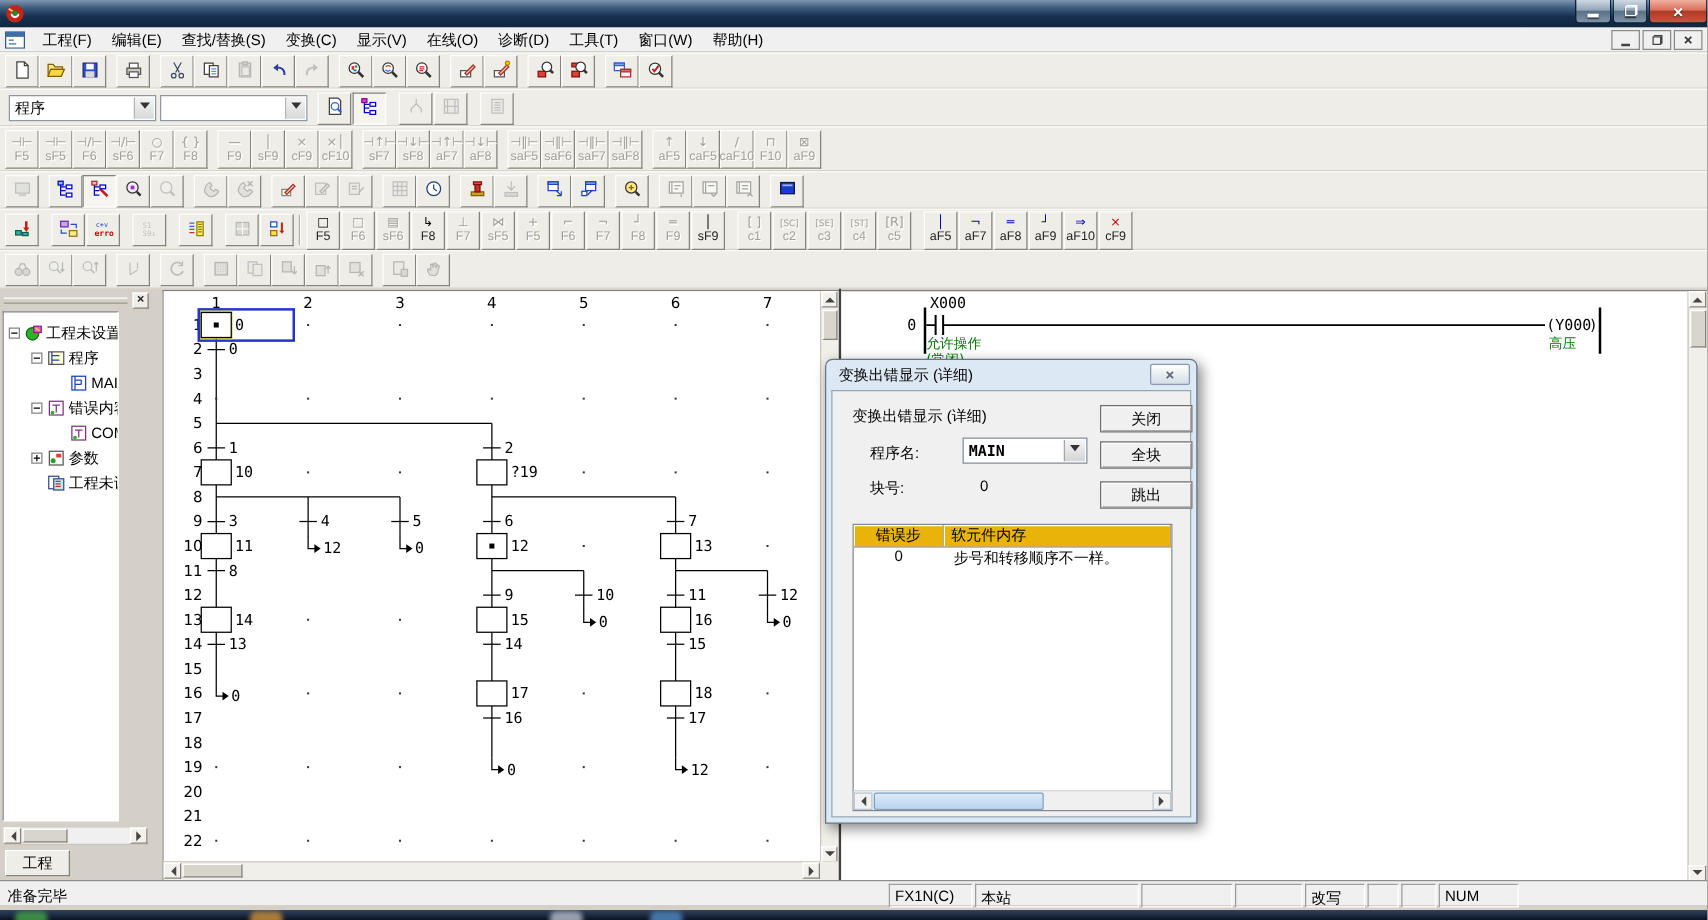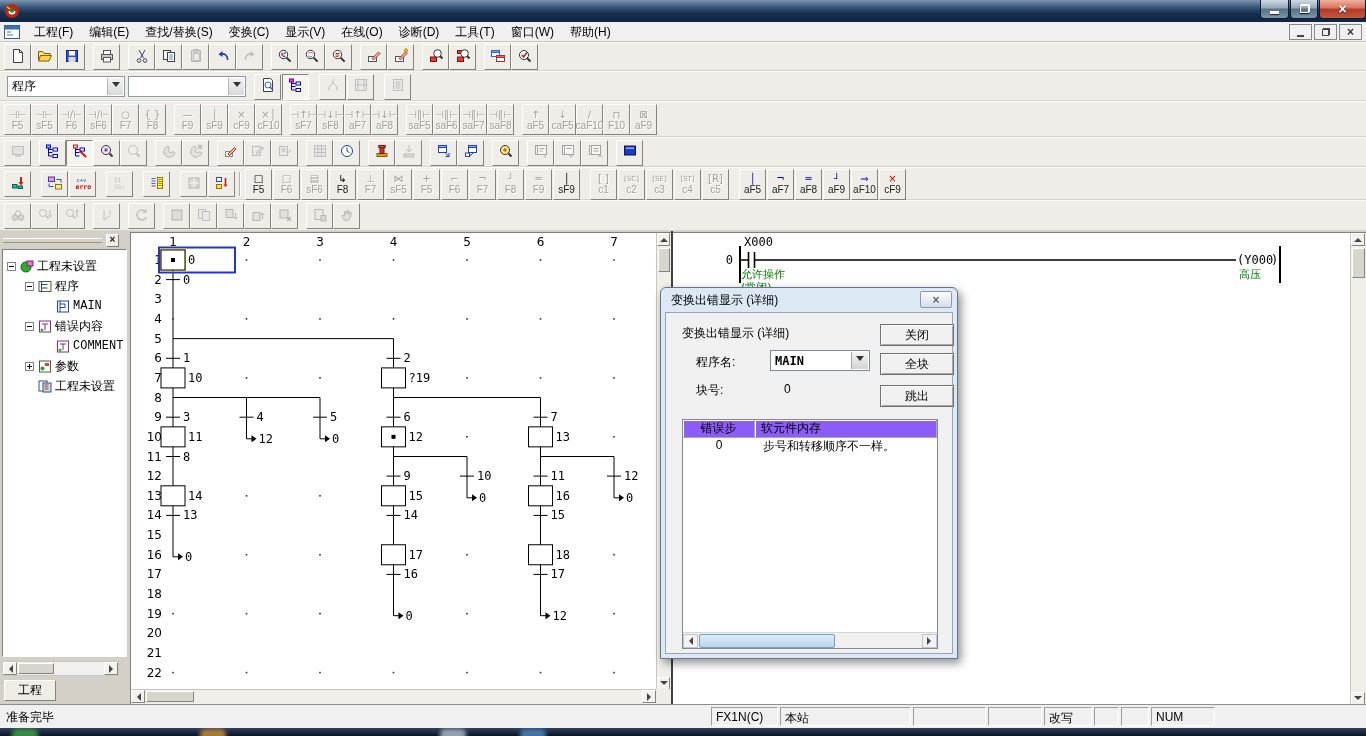--- a/index.html
+++ b/index.html
@@ -63,22 +63,22 @@
 
   
   #workspace { position:absolute; left:0; top:231px; width:1366px; height:473px; background:#d4d0c8; }
 
   
   #proj-panel { position:absolute; left:2px; top:3px; width:119px; height:468px; }
   .pp-head { position:absolute; left:0; top:0; width:117px; height:13px; display:flex; align-items:center; }
   .grip { flex:1; height:5px; border-top:1px solid #fff; border-bottom:1px solid #9a978e; margin:0 4px 0 1px; }
   .pp-close { width:13px; height:13px; background:#eeede7; border:1px solid; border-color:#fff #7f7d75 #7f7d75 #fff;
               font-size:10px; line-height:10px; text-align:center; font-weight:bold; color:#222; }
-  .pp-tree { position:absolute; left:0; top:15px; width:125px; height:408px; background:#fff;
-             border:1px solid; border-color:#808080 #fff #fff #808080; overflow:hidden; padding-top:6px;font-family:Liberation Mono, monospace; }
+  .pp-tree { position:absolute; left:0; top:15px; width:93px; height:408px; background:#fff;
+             border:1px solid; border-color:#808080 #fff #fff #808080; overflow:hidden; padding-top:6px; }
   .trow { height:20px; display:flex; align-items:center; white-space:nowrap; }
   .texp { width:9px; height:9px; border:1px solid #848484; background:#fff; position:relative; flex:none; }
   .texp::before { content:""; position:absolute; left:1px; top:3px; width:5px; height:1px; background:#000; }
   .texp.plus::after { content:""; position:absolute; left:3px; top:1px; width:1px; height:5px; background:#000; }
   .ticon { width:14px; height:13px; margin:0 3px 0 4px; flex:none; }
   .tlabel { font-size:12px; }
   .pp-hscroll { position:absolute; left:0; top:427px; width:117px; height:15px; background:#f0f0f0;
                 border:1px solid #c9c6bd; }
   .pp-tab { position:absolute; left:2px; top:446px; width:52px; height:21px; background:#eeede7;
             border:1px solid #85837b; border-top-color:#fff; border-left-color:#fff;
@@ -131,35 +131,35 @@
                font-family:"DejaVu Sans Mono",monospace; font-weight:bold; font-size:12px; }
   .dlg-combo-btn { position:absolute; right:1px; top:1px; width:17px; height:17px;
                    background:linear-gradient(#f4f4f4,#d4d4d4); border-left:1px solid #a5a5a5;
                    display:flex; align-items:center; justify-content:center; }
   .dlg-btn { position:absolute; left:214px; width:74px; height:22px; background:#f0f0f0;
              border:1px solid #707070; box-shadow:inset 1px 1px 0 #fff, inset -1px -1px 0 #a8a8a8;
              display:flex; align-items:center; justify-content:center; font-size:12px; }
   .dlg-list { position:absolute; left:16px; top:106px; width:256px; height:230px; background:#fff;
               border:1px solid #828790; }
   .dlg-list-head { display:flex; height:18px; }
-  .hcell { background:#8b5cf6; border-right:1px solid #a8a8a8; border-bottom:1px solid #a8a8a8;
+  .hcell { background:#eab308; border-right:1px solid #a8a8a8; border-bottom:1px solid #a8a8a8;
            box-shadow:inset 1px 1px 0 #fff; font-size:12px; display:flex; align-items:center; }
   .hcell.c1 { width:72px; justify-content:center; }
   .hcell.c2 { flex:1; padding-left:6px; }
   .lrow { display:flex; height:16px; font-size:12px; }
   .lrow .c1 { width:72px; text-align:center; }
   .lrow .c2 { flex:1; padding-left:8px; }
   .dlg-list-hscroll { position:absolute; left:0; bottom:0; width:254px; height:16px; background:#f0f0f0; border-top:1px solid #d5d5d5; }
   .dl-arrow { position:absolute; top:1px; width:15px; height:14px; background:#f2f2f2; border:1px solid #b9c6d2;
               display:flex; align-items:center; justify-content:center; }
   .dl-thumb { position:absolute; left:16px; top:1px; width:136px; height:14px;
               background:linear-gradient(#dcebf9,#b9d4ec); border:1px solid #789ec4; border-radius:2px; }
 
   
-  #statusbar { position:absolute; left:0; top:704px; width:1366px; height:32px; background:#f0f0f0;
+  #statusbar { position:absolute; left:0; top:704px; width:1366px; height:20px; background:#f0f0f0;
                border-top:1px solid #8e8e8e; font-size:12px; }
   .sb-ready { position:absolute; left:6px; top:4px; }
   .seg { position:absolute; top:2px; height:19px; border:1px solid; border-color:#9d9d9d #fff #fff #9d9d9d;
          padding:2px 4px 0 4px; white-space:nowrap; overflow:hidden; }
 
   
   #taskstrip { position:absolute; left:0; top:728px; width:1366px; height:8px;
                background:linear-gradient(#31425f,#0a1322); overflow:hidden; }
   .ts-blob { position:absolute; top:1px; width:26px; height:14px; border-radius:5px; filter:blur(2px); opacity:.7; }
 

